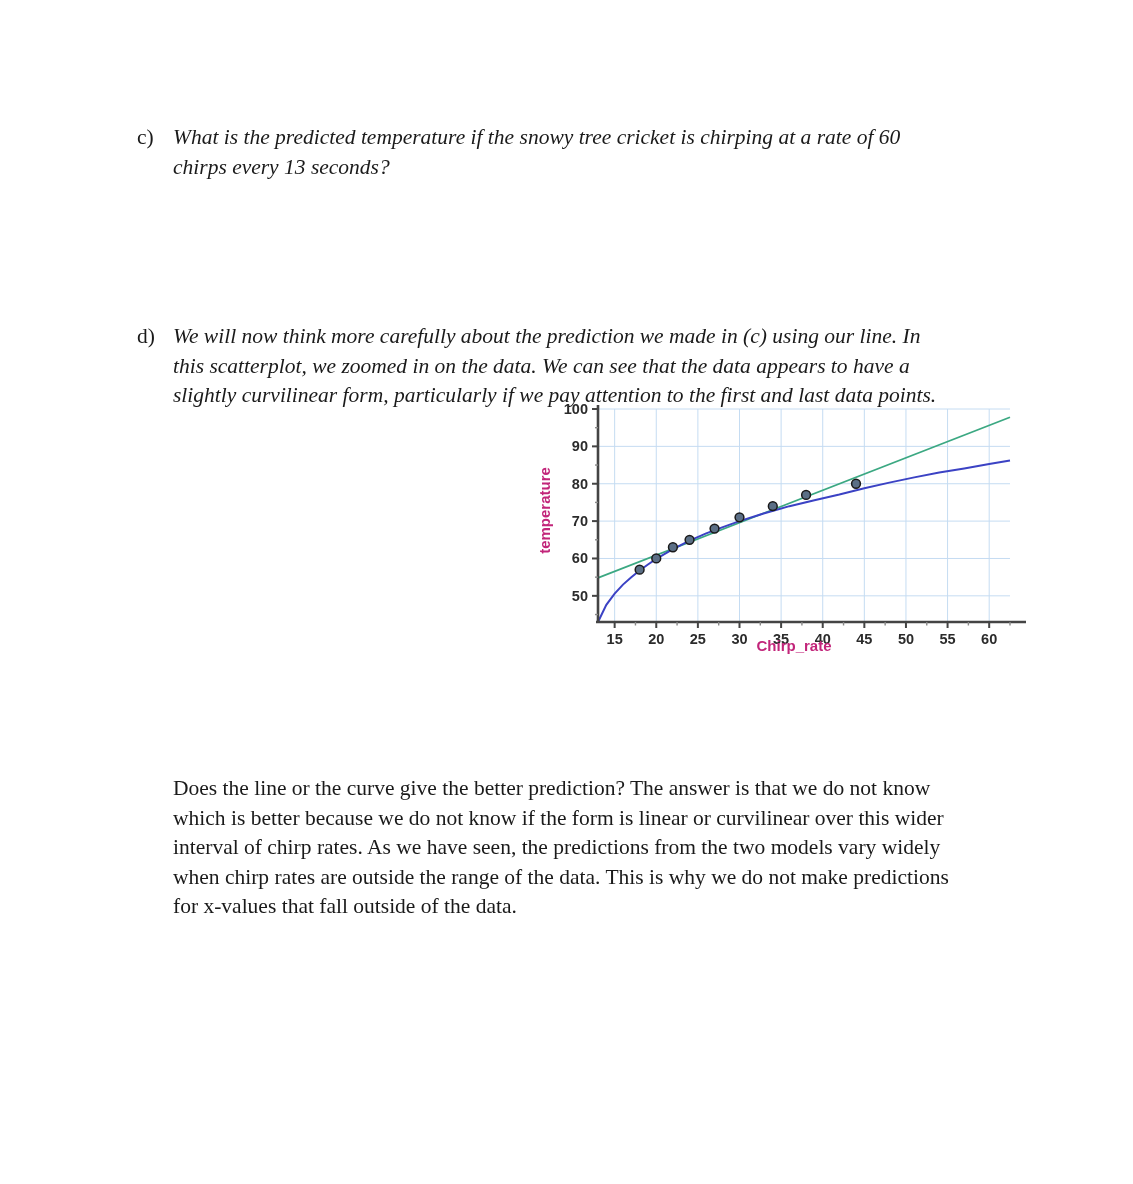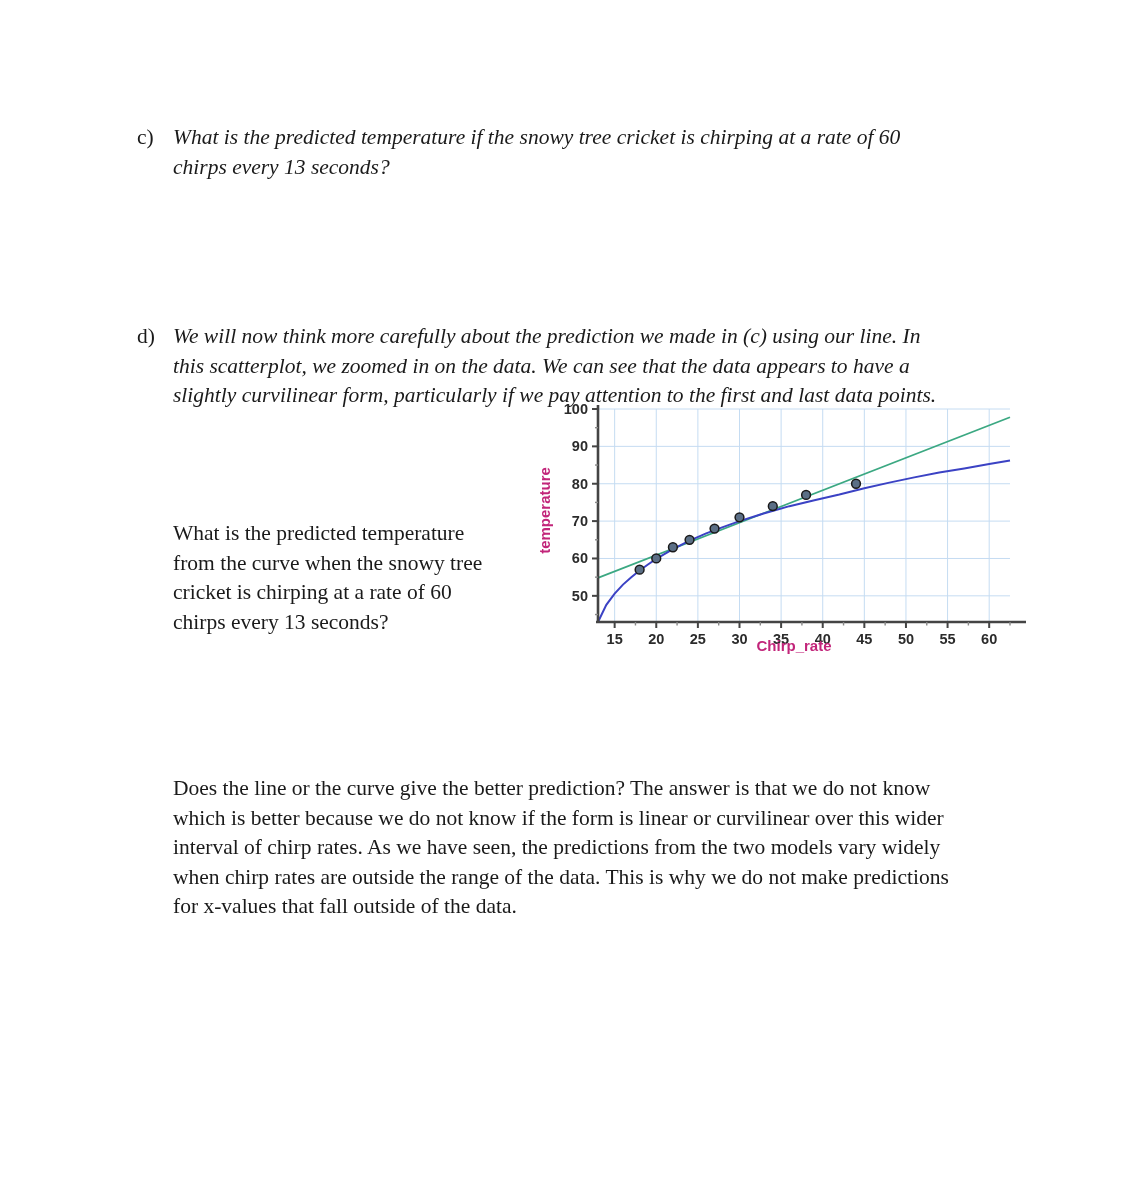--- a/index.html
+++ b/index.html
@@ -80,21 +80,20 @@
   <div class="qblock" style="left:137px; top:123px; width:810px;">
     <div class="marker">c)</div>
     <div class="qtext" style="width:772px;">What is the predicted temperature if the snowy tree cricket is chirping at a rate of 60 chirps every 13 seconds?</div>
   </div>
 
   <div class="qblock" style="left:137px; top:322px; width:815px;">
     <div class="marker">d)</div>
     <div class="qtext" style="width:779px;">We will now think more carefully about the prediction we made in (c) using our line. In this scatterplot, we zoomed in on the data. We can see that the data appears to have a slightly curvilinear form, particularly if we pay attention to the first and last data points.</div>
   </div>
 
-  <div class="para" style="left:173px; top:519px; width:330px;">What is the predicted temperature from the curve when the snowy tree cricket is chirping at a rate of 60 chirps every 13 seconds?</div>
 
   <div class="para" style="left:173px; top:774px; width:780px;">Does the line or the curve give the better prediction? The answer is that we do not know which is better because we do not know if the form is linear or curvilinear over this wider interval of chirp rates. As we have seen, the predictions from the two models vary widely when chirp rates are outside the range of the data. This is why we do not make predictions for x-values that fall outside of the data.</div>
 
   <div class="chart-wrap">
     <svg id="chart-svg" width="500" height="268" viewBox="0 0 500 268">
         <line x1="86.64646464646465" y1="11" x2="86.64646464646465" y2="224" stroke="#c5dcf2" stroke-width="1"></line>
         <line x1="128.26262626262627" y1="11" x2="128.26262626262627" y2="224" stroke="#c5dcf2" stroke-width="1"></line>
         <line x1="169.87878787878788" y1="11" x2="169.87878787878788" y2="224" stroke="#c5dcf2" stroke-width="1"></line>
         <line x1="211.49494949494948" y1="11" x2="211.49494949494948" y2="224" stroke="#c5dcf2" stroke-width="1"></line>
         <line x1="253.11111111111111" y1="11" x2="253.11111111111111" y2="224" stroke="#c5dcf2" stroke-width="1"></line>

